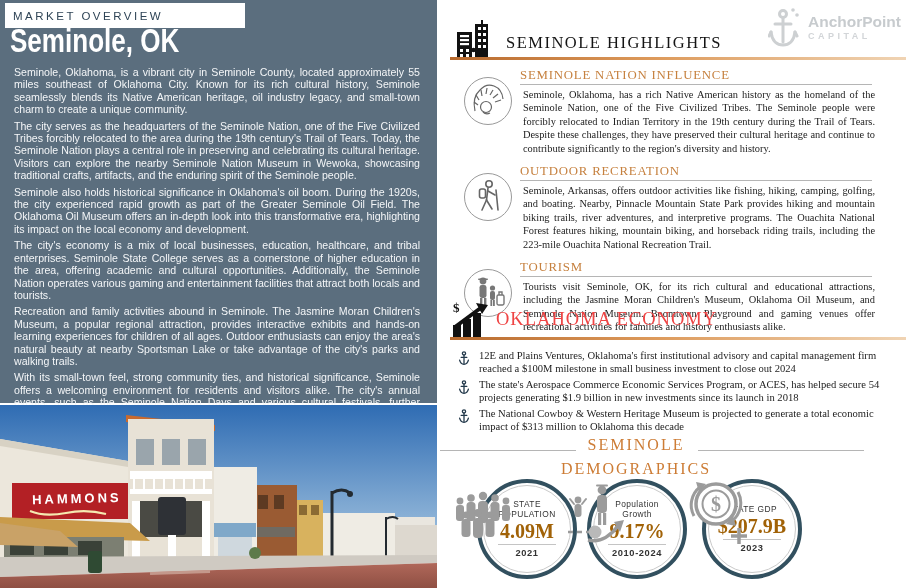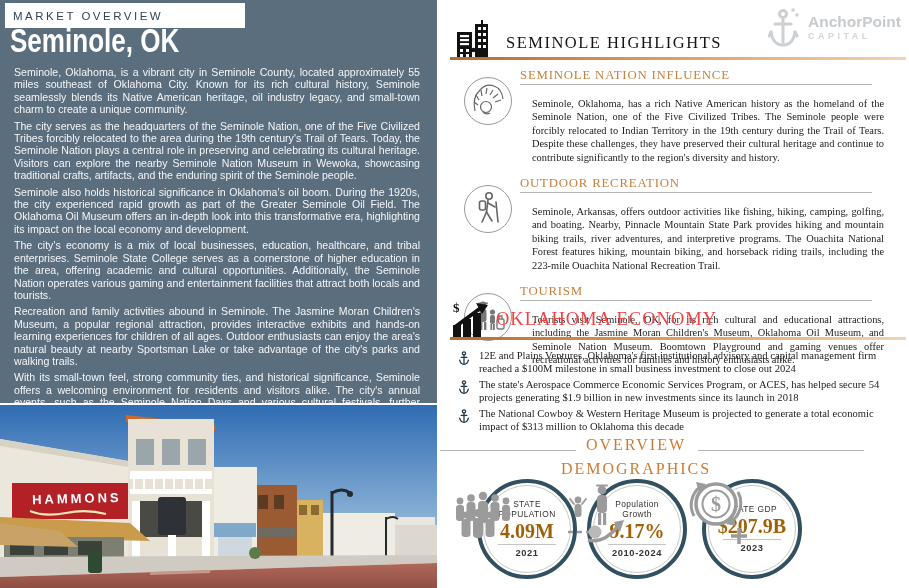--- a/index.html
+++ b/index.html
@@ -38,21 +38,21 @@
   .hl-underline{position:absolute;left:0;top:57px;width:456px;height:3px;
        background:linear-gradient(90deg,#b86a2e,#dd9a5b 45%,#f0d4b4);}
 
   .sections{position:absolute;left:0;top:68px;width:456px;}
   .section{position:relative;padding-left:70px;margin-bottom:9px;}
   .sec-circle{position:absolute;left:14px;top:9px;width:46px;height:46px;border:1.5px solid #9a9a9a;
        border-radius:50%;display:flex;align-items:center;justify-content:center;background:#fff;}
   .section h3{margin:0 0 3px 0;font-family:"Liberation Serif",serif;font-weight:400;
        font-size:12.8px;letter-spacing:0.8px;color:#c6813f;border-bottom:1px solid #b5b5b5;
        padding-bottom:1px;width:352px;}
-  .section p{margin:12px;width:352px;font-family:"Liberation Serif",serif;font-size:10.4px;
+  .section p{margin:3px;width:352px;font-family:"Liberation Serif",serif;font-size:10.4px;
        line-height:13.4px;text-align:justify;color:#1c1c1c;}
 
   .economy{position:absolute;left:0;top:301px;width:456px;height:44px;}
   .eco-icon{position:absolute;left:2px;top:0;}
   .eco-title{position:absolute;left:46px;top:8px;font-family:"Liberation Serif",serif;
        font-size:18.5px;letter-spacing:1px;color:#ef4444;}
   .eco-underline{position:absolute;left:0;top:36px;width:456px;height:3px;
        background:linear-gradient(90deg,#b86a2e,#dd9a5b 45%,#f0d4b4);}
 
   .bullets{position:absolute;left:4px;top:345px;width:448px;list-style:none;margin:4px;padding:0;}
@@ -346,21 +346,21 @@
           </g>
         </svg>
         <div class="btext">The National Cowboy &amp; Western Heritage Museum is projected to generate a total economic impact of $313 million to Oklahoma this decade</div>
       </li>
     </ul>
 
     <div class="demographics">
       <div class="dl dl-left"></div>
       <div class="dl dl-right"></div>
       <div class="demo-title">
-        <div class="demo-line1">OVERVIEW</div>
+        <div class="demo-line1">SEMINOLE</div>
         <div class="demo-line2">DEMOGRAPHICS</div>
       </div>
 
       <div class="stat stat-1">
         <div class="stat-label">STATE POPULATION</div>
         <div class="stat-value">4.09M</div>
         <div class="stat-divider"></div>
         <div class="stat-period">2021</div>
       </div>
       <svg class="stat-icon si-1" width="76" height="52" viewBox="0 0 76 52">

